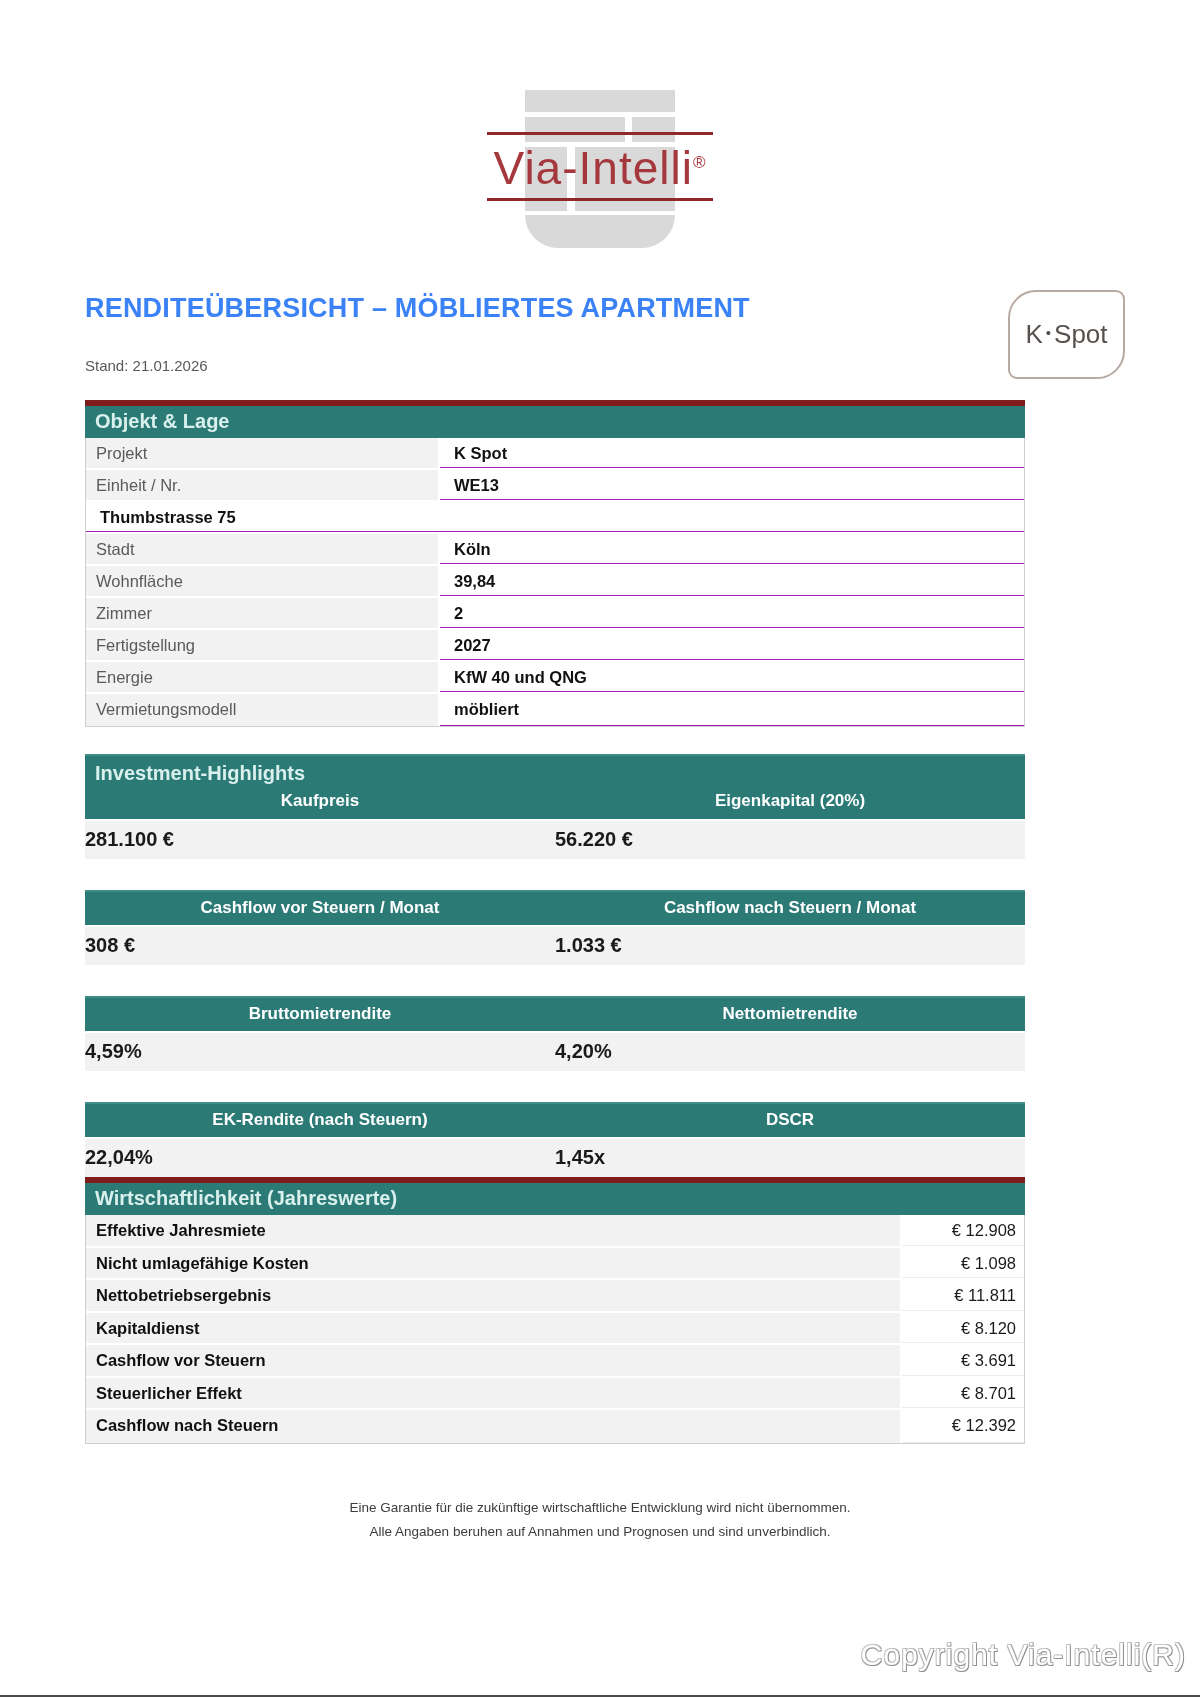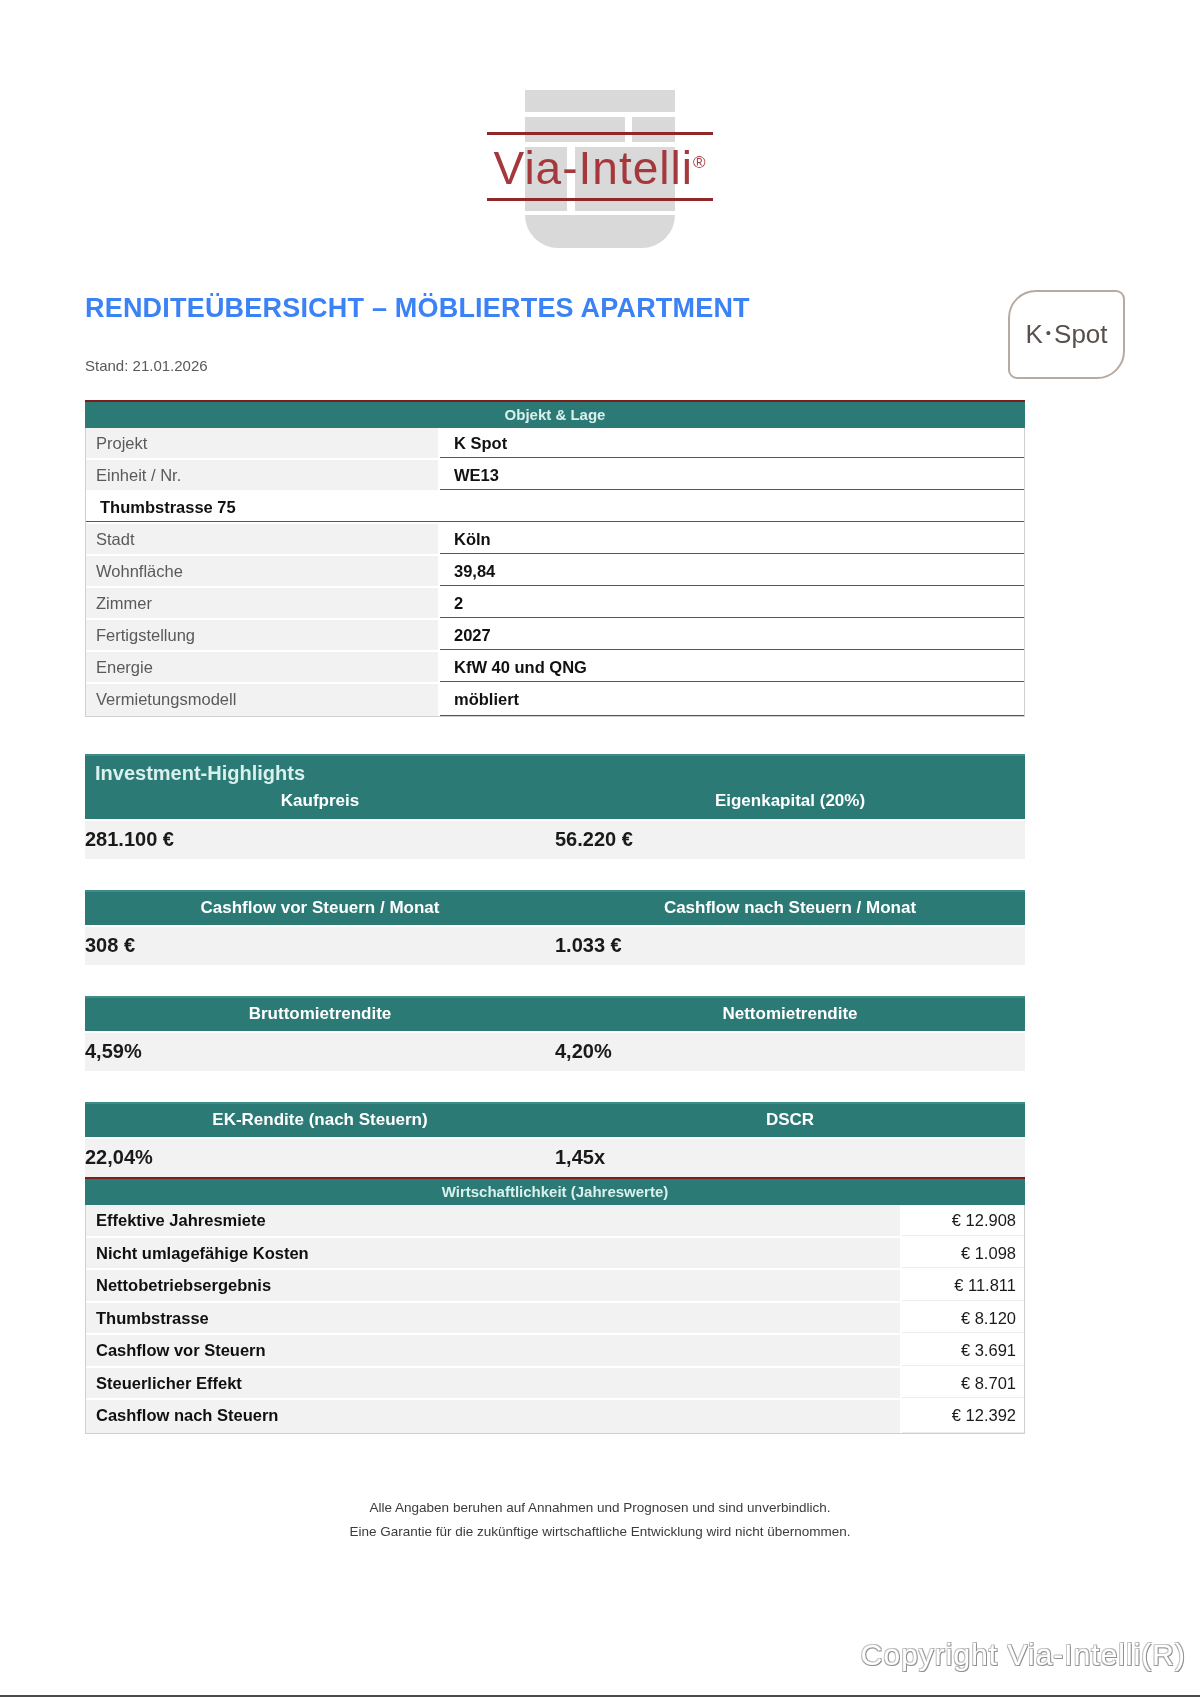--- a/index.html
+++ b/index.html
@@ -34,23 +34,23 @@
   .doc-title { font-size:27px; font-weight:bold; color:#3b82f6; letter-spacing:0.2px; }
   .doc-date { margin-top:33px; font-size:15px; color:#595959; }
   .badge { position:absolute; left:1008px; top:290px; width:117px; height:89px;
            border:2px solid #b7aaa2; border-radius:28px 9px 28px 9px;
            display:flex; align-items:center; justify-content:center;
            color:#57504d; font-size:26px; background:#fff; }
   .badge .dot { font-size:15px; margin:0 3px; transform:translateY(-2px); display:inline-block; }
 
   
   .section { position:absolute; left:85px; width:940px; }
-  .section-bar { background:#2b7a76; border-top:2px solid #7f1d1d;
-                 color:#d9f0ed; font-weight:bold; font-size:15px;
-                 padding:4px 10px 5px 10px;text-align:center; }
+  .section-bar { background:#2b7a76; border-top:6px solid #7f1d1d;
+                 color:#d9f0ed; font-weight:bold; font-size:20px;
+                 padding:4px 10px 5px 10px; }
 
   
   .obj-table { border:1px solid #cfcfcf; border-top:none; }
   .obj-row { display:flex; height:32px; border-bottom:2px solid #ffffff; }
   .obj-row:last-child { border-bottom:none; }
   .obj-label { width:354px; background:#f2f2f2; color:#5a5a5a; font-size:16.5px;
                padding:6px 10px; border-right:2px solid #ffffff; }
   .obj-value { flex:1; background:#ffffff; color:#111; font-weight:bold; font-size:16.5px;
                padding:6px 14px; border-bottom:1px solid #a21caf; }
 
@@ -212,38 +212,38 @@
         </div>
       <div class="eco-row">
           <div class="eco-label">Nicht umlagefähige Kosten</div>
           <div class="eco-value">€ 1.098</div>
         </div>
       <div class="eco-row">
           <div class="eco-label">Nettobetriebsergebnis</div>
           <div class="eco-value">€ 11.811</div>
         </div>
       <div class="eco-row">
-          <div class="eco-label">Thumbstrasse</div>
+          <div class="eco-label">Kapitaldienst</div>
           <div class="eco-value">€ 8.120</div>
         </div>
       <div class="eco-row">
           <div class="eco-label">Cashflow vor Steuern</div>
           <div class="eco-value">€ 3.691</div>
         </div>
       <div class="eco-row">
           <div class="eco-label">Steuerlicher Effekt</div>
           <div class="eco-value">€ 8.701</div>
         </div>
       <div class="eco-row">
           <div class="eco-label">Cashflow nach Steuern</div>
           <div class="eco-value">€ 12.392</div>
         </div>
     </div>
   </div>
 
   <div class="disclaimer">
+    <div>Eine Garantie für die zukünftige wirtschaftliche Entwicklung wird nicht übernommen.</div>
     <div>Alle Angaben beruhen auf Annahmen und Prognosen und sind unverbindlich.</div>
-    <div>Eine Garantie für die zukünftige wirtschaftliche Entwicklung wird nicht übernommen.</div>
   </div>
 
   <div class="copyright">Copyright Via-Intelli(R)</div>
 
 </div>
 
 </body></html>

